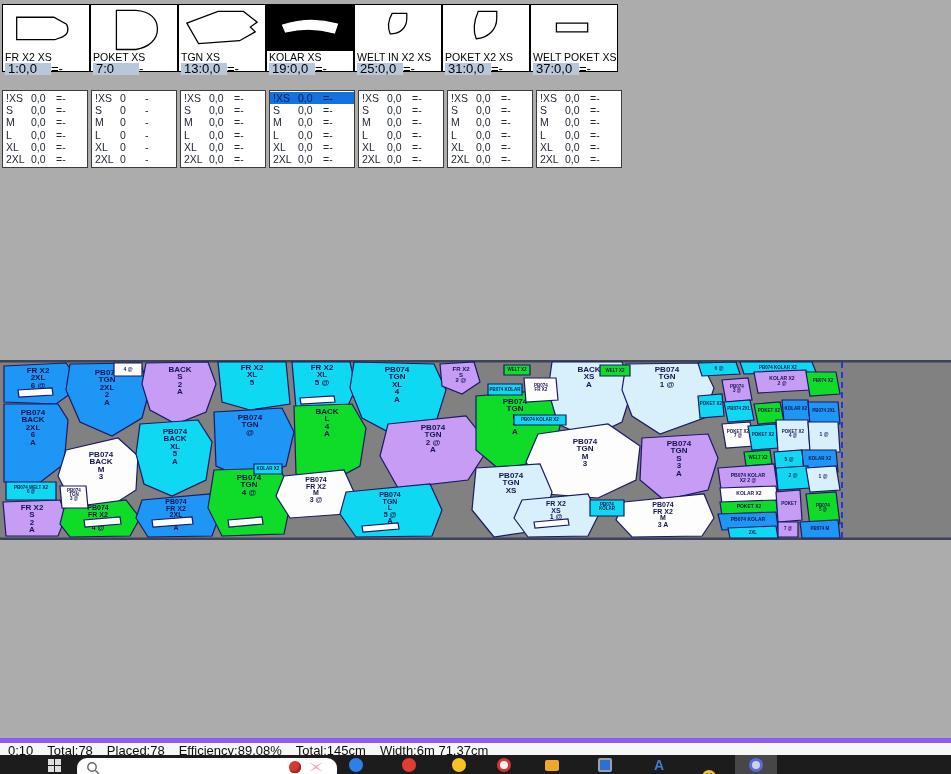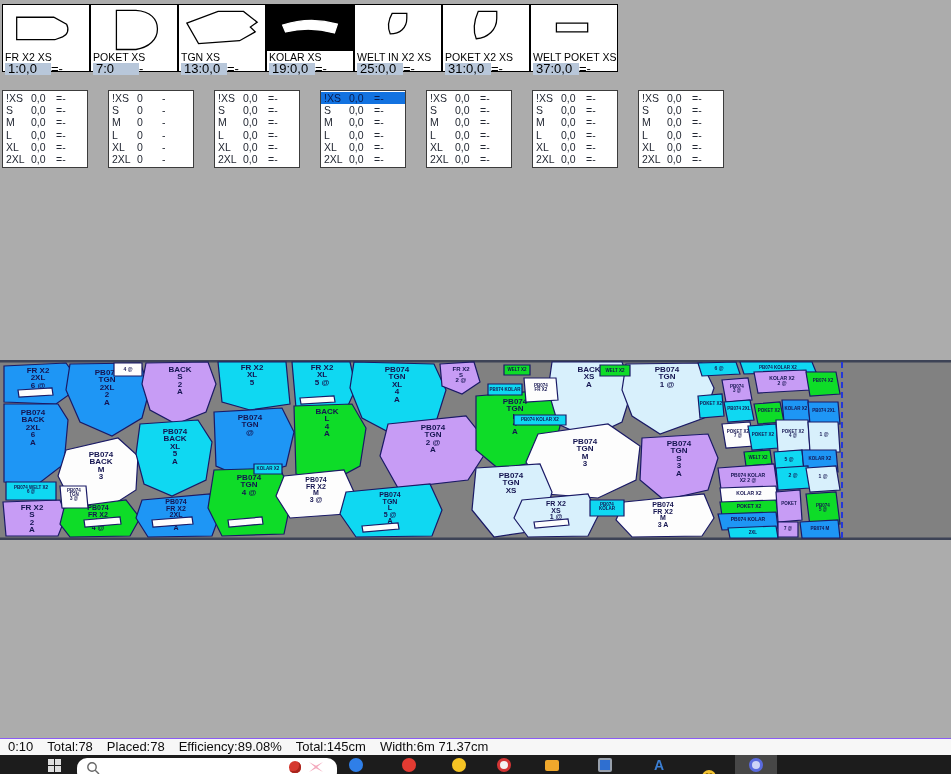--- a/index.html
+++ b/index.html
@@ -10,33 +10,33 @@
   .cards{position:absolute;left:2px;top:4px;display:flex}
   .card{width:88px;height:68px;background:#fff;border:1px solid #000;box-sizing:border-box;position:relative}
   .card .thumb{height:46px;display:block}
   .card.selected .thumb{background:#000}
   .card .name{font-size:10.5px;line-height:12px;height:12px;padding:0 2px;color:#000;white-space:nowrap;overflow:hidden}
   .card .valrow{font-size:13px;line-height:12px;display:flex;justify-content:flex-start;padding:0 2px;margin-top:0}
   .card .val{background:#b8c7da;padding:0 3px;min-width:40px}
   .card .suf{padding-right:1px}
 
   
-  .sizetable{position:absolute;left:2px;top:90px;display:flex;gap:20px}
+  .sizetable{position:absolute;left:2px;top:90px;display:flex;gap:3px}
   .sizecol{width:86px;height:78px;background:#fff;border:1px solid #3c3c3c;box-sizing:border-box;padding-top:1px}
   .sizerow{height:12.2px;line-height:12.2px;font-size:10.5px;color:#232833;display:flex;padding:0 3px;white-space:nowrap}
   .sizerow .sz{width:25px}
   .sizerow .vv{width:25px}
   .sizerow.sel{background:#1272e0;color:#0b1a4a}
 
   
   #marker{position:absolute;left:0;top:360px}
 
   
   .status{position:absolute;left:0;top:738px;width:951px;height:17px;background:#f7f7f7;
-          border-top:1px solid #8b5cf6;box-sizing:border-box;display:flex;gap:14px;
+          border-top:5px solid #8b5cf6;box-sizing:border-box;display:flex;gap:14px;
           font-size:13px;line-height:16px;color:#0d0d0d;padding-left:8px}
 
   
   .taskbar{position:absolute;left:0;top:755px;width:951px;height:19px;background:#1c1c1c;overflow:hidden}
   .start{position:absolute;left:48px;top:4px;width:13px;height:13px;display:grid;
          grid-template-columns:6px 6px;grid-template-rows:6px 6px;gap:1px}
   .start i{background:#dedede;display:block}
   .search{position:absolute;left:77px;top:3px;width:260px;height:24px;background:#fff;border-radius:10px}
   .search svg{position:absolute;left:9px;top:3px}
   .flower{position:absolute;right:36px;top:3px;width:12px;height:12px;border-radius:50% 50% 45% 45%;

